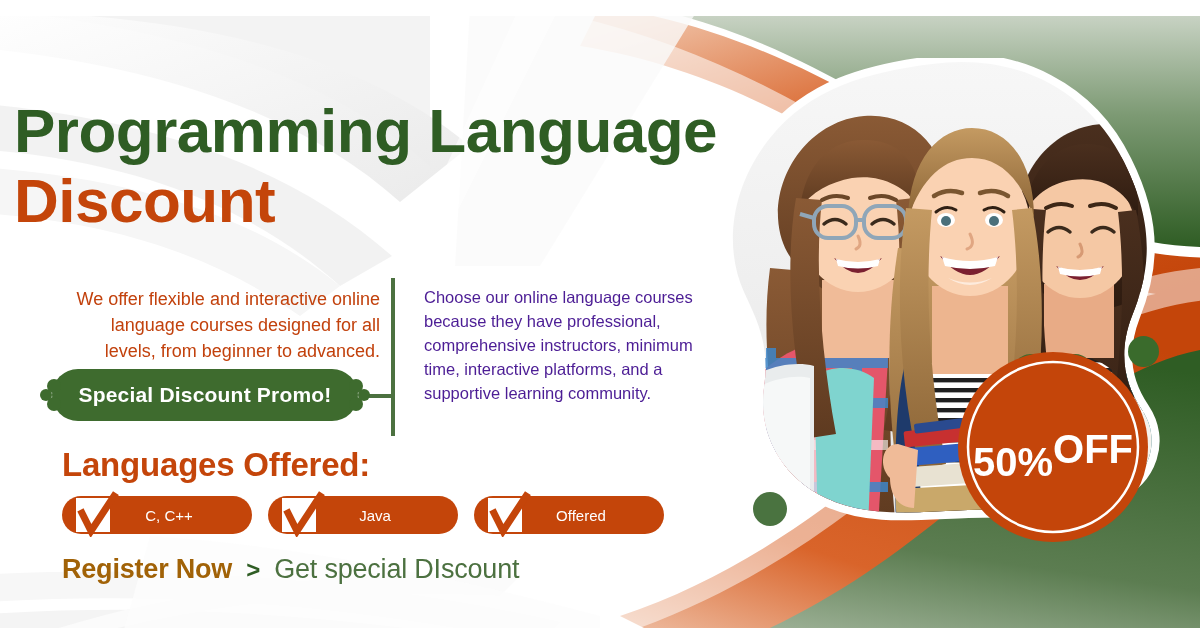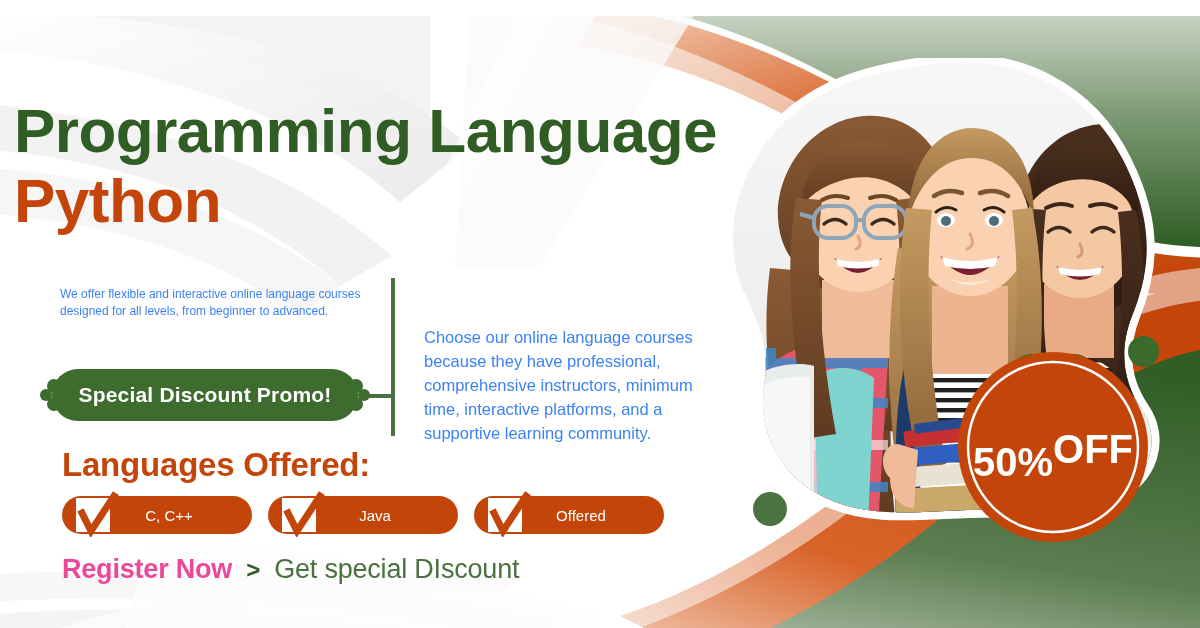--- a/index.html
+++ b/index.html
@@ -39,28 +39,28 @@
   }
   .h-line2 {
     font-size:62px; font-weight:bold;
     color:#C4450A; letter-spacing:-0.5px;
     line-height:1.18; white-space:nowrap;
   }
 
   
   #copy-left {
     position:absolute; left:60px; top:270px; width:320px;
-    font-size:12px; line-height:1.45;
-    color:#3b82f6;
+    font-size:18px; line-height:1.45;
+    color:#c2410c;
+    text-align:right;
   }
   #copy-right {
     position:absolute; left:424px; top:270px; width:300px;
     font-size:16.5px; line-height:1.45;
-    color:#3b82f6;
-    margin-top:40px;
+    color:#4c1d95;
   }
 
   
   #connector { position:absolute; left:370px; top:262px; width:30px; height:158px; }
   #connector .v {
     position:absolute; left:21px; top:0; width:4px; height:158px;
     background:#4C7140;
   }
   #connector .h {
     position:absolute; left:-10px; top:116px; width:32px; height:4px;
@@ -108,21 +108,21 @@
     width:100%; text-align:center;
     padding-left:30px; padding-right:6px;
   }
 
   
   #register-row {
     position:absolute; left:62px; top:538px;
     display:flex; align-items:center; gap:14px;
   }
   #register-now {
-    font-size:27px; font-weight:bold; color:#ec4899;
+    font-size:27px; font-weight:bold; color:#a16207;
     letter-spacing:-0.2px;
   }
   #register-chevron {
     font-size:24px; font-weight:bold; color:#2F5D24;
     line-height:1;
   }
   #register-sub {
     font-size:27px; color:#4C7140; letter-spacing:-0.2px;
   }
 
@@ -412,21 +412,21 @@
         <path d="M 28 338 C 46 322 74 316 92 320 L 92 460 L 28 460 Z" fill="#f6f8f8"></path>
       </g>
     </svg>
   </div>
 
   <div class="dot" style="left:753px; top:476px; width:34px; height:34px; background:#4A7340;"></div>
   <div class="dot" style="left:1128px; top:320px; width:31px; height:31px; background:#3A6B2C;"></div>
 
   <div id="headline">
     <div class="h-line1">Programming Language</div>
-    <div class="h-line2">Python</div>
+    <div class="h-line2">Discount</div>
   </div>
 
   <p id="copy-left">We offer flexible and interactive online language courses designed for all levels, from beginner to advanced.</p>
   <p id="copy-right">Choose our online language courses because they have professional, comprehensive instructors, minimum time, interactive platforms, and a supportive learning community.</p>
 
   <div id="connector">
     <div class="v"></div>
     <div class="h"></div>
   </div>
 

